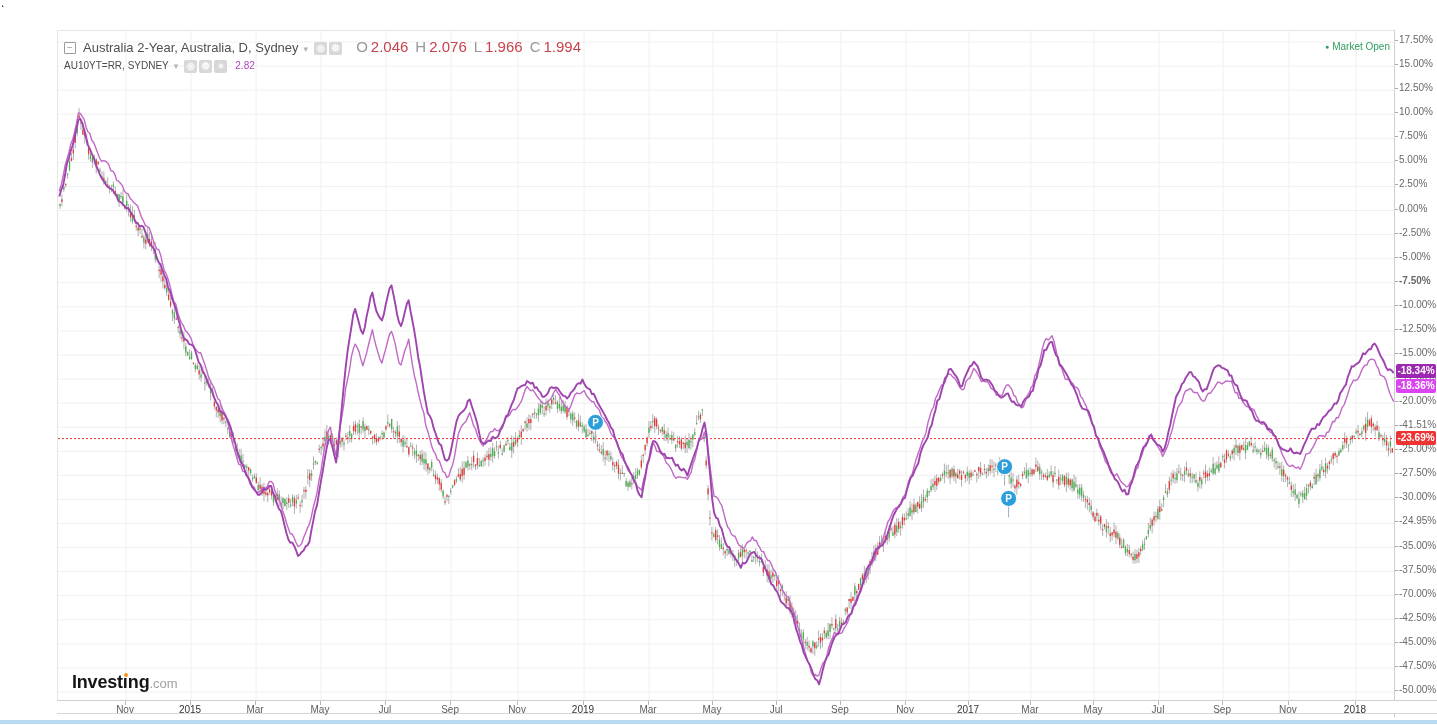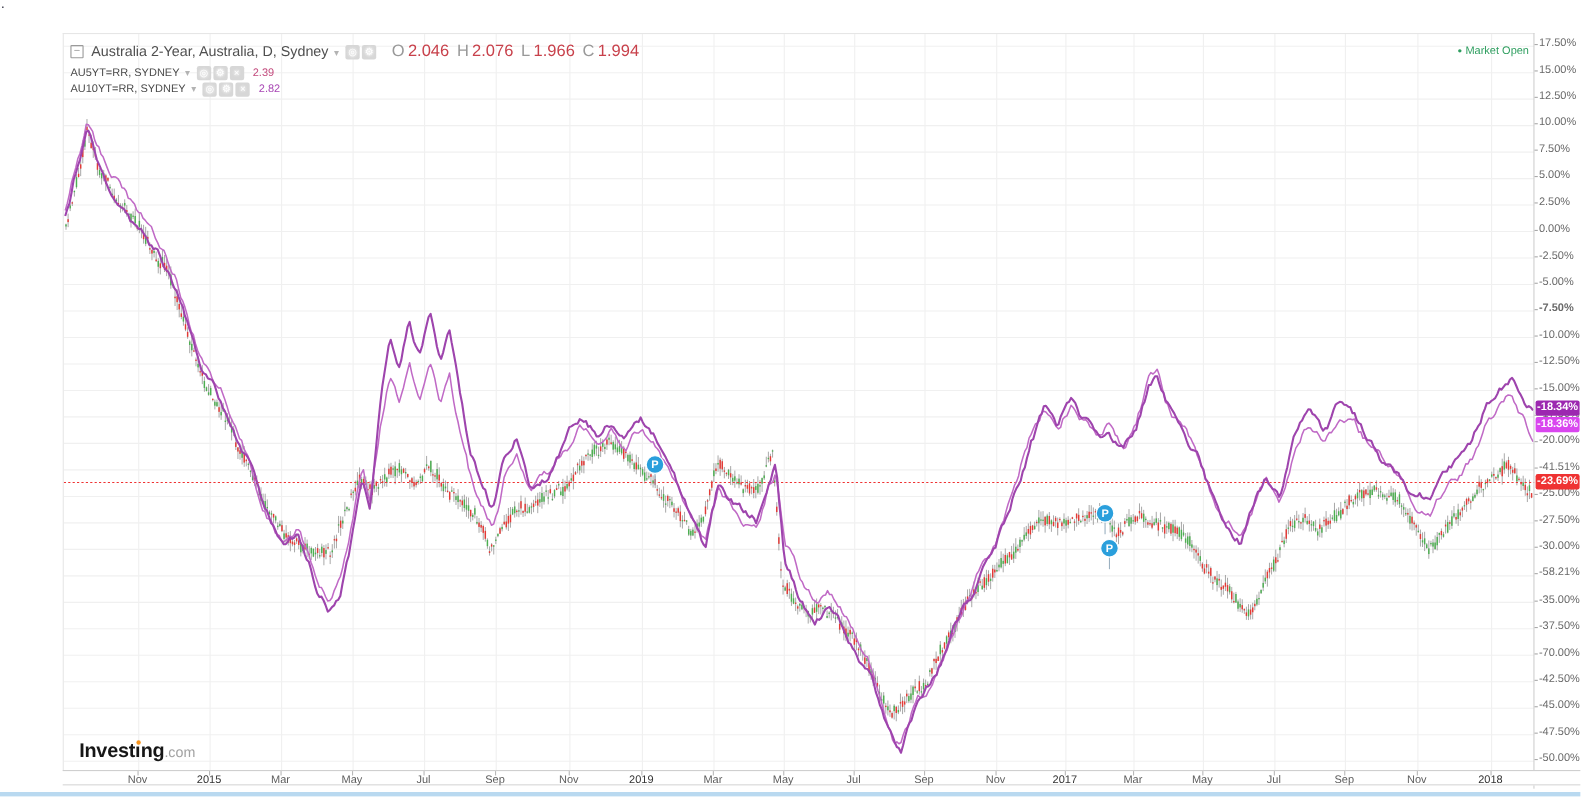--- a/index.html
+++ b/index.html
@@ -1532,23 +1532,20 @@
               <text x="950.607" y="470.94304" text-anchor="middle" font-size="10" font-weight="bold" fill="#fff" font-family="Liberation Sans,sans-serif">P</text>
             </g>
           </g>
         </svg>
 
       <div class="legend">
         <div class="lrow main">
           <span class="collapse">−</span><span>Australia 2-Year, Australia, D, Sydney</span><span class="caret">▾</span><span class="lbtn">◎</span><span class="lbtn">⚙</span><span class="ohlc"><span class="k">O</span><span class="v ohlc-v" style="color: rgb(200, 65, 75);">2.046</span><span class="k">H</span><span class="v ohlc-v" style="color: rgb(200, 65, 75);">2.076</span><span class="k">L</span><span class="v ohlc-v" style="color: rgb(200, 65, 75);">1.966</span><span class="k">C</span><span class="v ohlc-v" style="color: rgb(200, 65, 75);">1.994</span></span>
         </div>
         <div class="lrow cmp">
-          <span>AU5YT=RR, SYDNEY</span><span class="caret">▾</span><span class="lbtn">◎</span><span class="lbtn">⚙</span><span class="lbtn">×</span><span class="cmpval" style="color: rgb(194, 73, 124);">2.39</span>
-        </div>
-        <div class="lrow cmp">
           <span>AU10YT=RR, SYDNEY</span><span class="caret">▾</span><span class="lbtn">◎</span><span class="lbtn">⚙</span><span class="lbtn">×</span><span class="cmpval" style="color: rgb(169, 72, 181);">2.82</span>
         </div>
       </div>
 
       <div class="market-status" style="color: rgb(46, 158, 95);">
         <span class="dot">●</span><span>Market Open</span>
       </div>
 
       <div class="logo">
         <span class="b">Invest</span><span class="iwrap"><span>ı</span><span class="odot" style="background: rgb(247, 148, 30);"></span></span><span class="b">ng</span><span class="com">.com</span>
@@ -1569,21 +1566,21 @@
         <span class="pl" style="top: 244.74px; font-weight: bold;">-7.50%</span>
         <span class="pl" style="top: 268.814px;">-10.00%</span>
         <span class="pl" style="top: 292.888px;">-12.50%</span>
         <span class="pl" style="top: 316.962px;">-15.00%</span>
         <span class="pl" style="top: 341.036px;">-17.50%</span>
         <span class="pl" style="top: 365.11px;">-20.00%</span>
         <span class="pl" style="top: 389.184px;">-41.51%</span>
         <span class="pl" style="top: 413.258px;">-25.00%</span>
         <span class="pl" style="top: 437.332px;">-27.50%</span>
         <span class="pl" style="top: 461.406px;">-30.00%</span>
-        <span class="pl" style="top: 485.48px;">-58.21%</span>
+        <span class="pl" style="top: 485.48px;">-24.95%</span>
         <span class="pl" style="top: 509.554px;">-35.00%</span>
         <span class="pl" style="top: 533.628px;">-37.50%</span>
         <span class="pl" style="top: 557.702px;">-70.00%</span>
         <span class="pl" style="top: 581.776px;">-42.50%</span>
         <span class="pl" style="top: 605.85px;">-45.00%</span>
         <span class="pl" style="top: 629.924px;">-47.50%</span>
         <span class="pl" style="top: 653.998px;">-50.00%</span>
         <span class="badge" style="background: rgb(156, 39, 176); top: 334.317px;">-18.34%</span>
         <span class="badge" style="background: #d946ef; top: 349.317px;">-18.36%</span>
         <span class="badge" style="background: rgb(239, 50, 50); top: 400.643px;">-23.69%</span>

